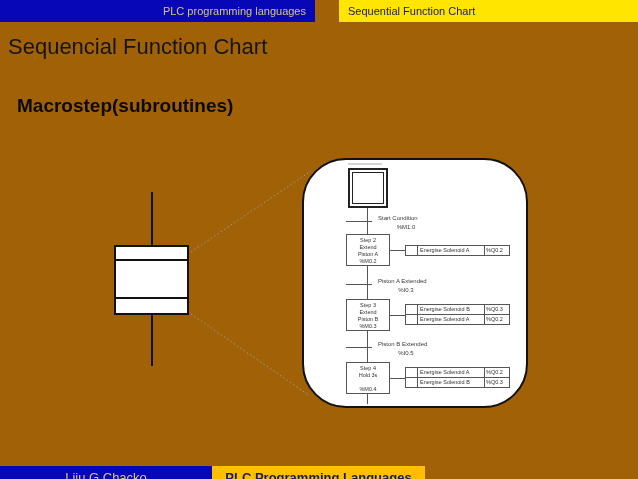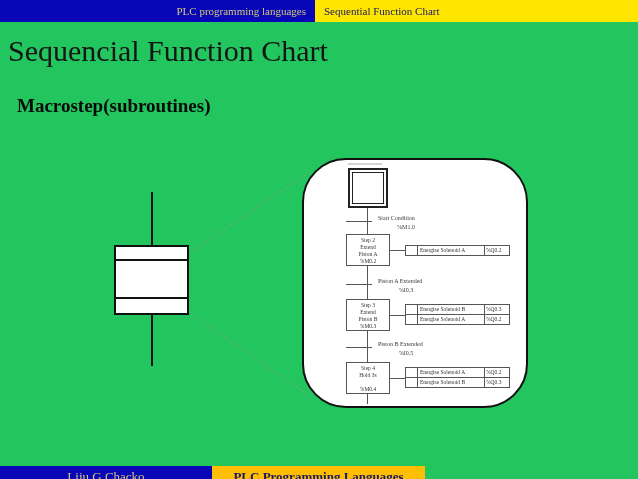--- a/index.html
+++ b/index.html
@@ -1,26 +1,26 @@
 <!DOCTYPE html>
 <html><head>
 <meta charset="utf-8">
 <style>
   html,body{margin:0;padding:0;background:#ffffff;}
-  .slide{position:relative;width:638px;height:479px;background:#22c55e;overflow:hidden;
-         font-family:Liberation Serif, serif;}
+  .slide{position:relative;width:638px;height:479px;background:#a16207;overflow:hidden;
+         font-family:Liberation Sans, sans-serif;}
 
   
   .topbar{position:absolute;left:0;top:0;width:638px;height:22px;display:flex;}
   .tab{height:22px;display:flex;align-items:center;font-size:11px;}
   .tab-left{width:315px;background:#0707b8;color:#d6c878;justify-content:flex-end;padding-right:9px;box-sizing:border-box;}
-  .tab-right{flex:1;background:#ffe500;color:#191965;justify-content:flex-start;padding-left:9px;box-sizing:border-box;}
+  .tab-right{flex:1;background:#ffe500;color:#191965;justify-content:flex-start;padding-left:9px;box-sizing:border-box;margin-left:24px;}
 
   
-  .title{position:absolute;left:8px;top:34px;font-size:30px;color:#151515;font-weight:400;letter-spacing:0;}
+  .title{position:absolute;left:8px;top:34px;font-size:22px;color:#151515;font-weight:400;letter-spacing:0;}
   .subtitle{position:absolute;left:17px;top:95px;font-size:19px;color:#0a0a0a;font-weight:bold;}
 
   
   .figure-svg{position:absolute;left:0;top:0;width:638px;height:479px;pointer-events:none;}
 
   
   .panel{position:absolute;left:302px;top:158px;width:226px;height:250px;border:2px solid #111;
          border-radius:44px;box-sizing:border-box;background:#fff;}
   .panel *{box-sizing:border-box;}
   .abs{position:absolute;}

